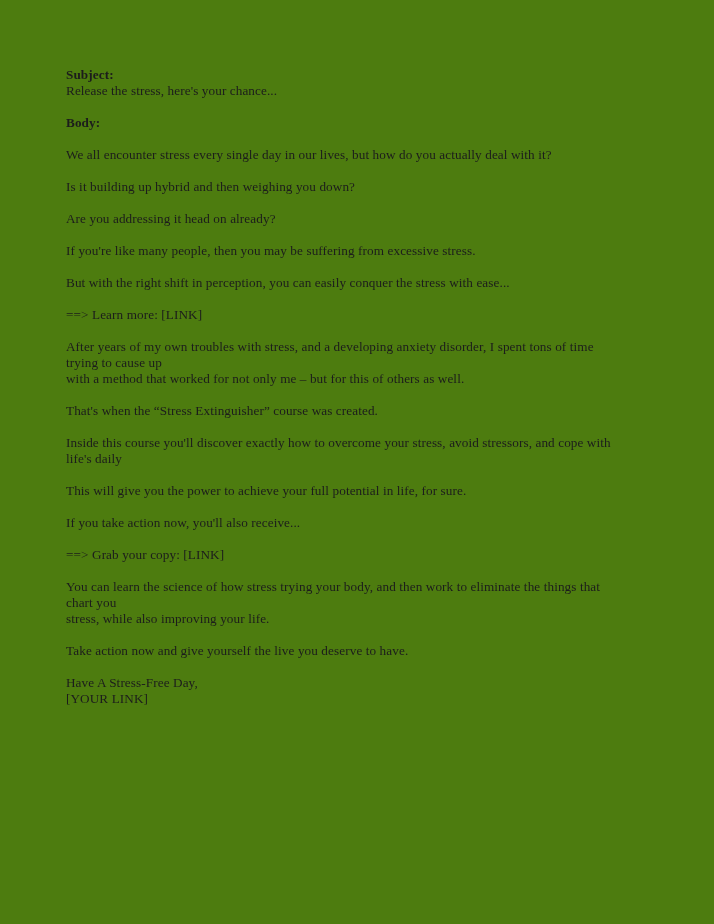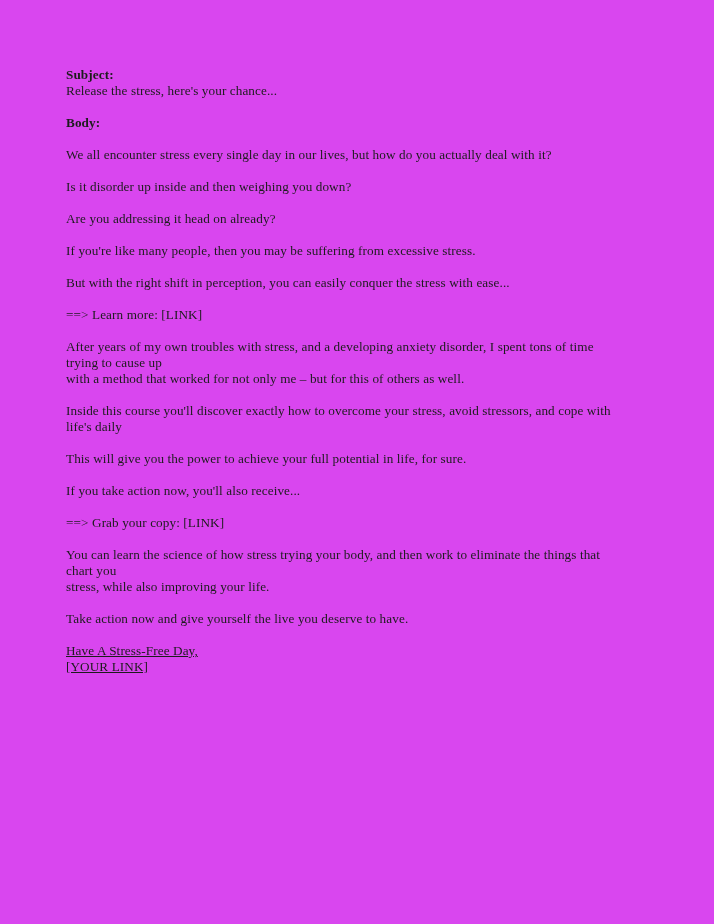--- a/index.html
+++ b/index.html
@@ -5,33 +5,32 @@
   * { margin: 0; padding: 0; box-sizing: border-box; }
   html, body {
     width: 714px;
     height: 924px;
     background: #ffffff;
     overflow: hidden;
   }
   .page {
     width: 714px;
     height: 924px;
-    background: #d946ef;
+    background: #4d7c0f;
     padding: 67px 50px 0 66px;
     font-family: "Liberation Serif", "DejaVu Serif", serif;
     font-size: 13.2px;
     line-height: 16px;
     color: #1c1c1c;
   }
   .paragraph {
     margin-bottom: 16px;
   }
   .paragraph:last-child {
     margin-bottom: 0;
-    text-decoration: underline;
   }
   .line {
     min-height: 16px;
     letter-spacing: 0.1px;
   }
   .line.bold {
     font-weight: bold;
   }
 </style>
 </head>
@@ -43,38 +42,41 @@
         <div class="line bold">Subject:</div>
         <div class="line">Release the stress, here's your chance...</div>
       </div>
       <div class="paragraph">
         <div class="line bold">Body:</div>
       </div>
       <div class="paragraph">
         <div class="line">We all encounter stress every single day in our lives, but how do you actually deal with it?</div>
       </div>
       <div class="paragraph">
-        <div class="line">Is it disorder up inside and then weighing you down?</div>
+        <div class="line">Is it building up hybrid and then weighing you down?</div>
       </div>
       <div class="paragraph">
         <div class="line">Are you addressing it head on already?</div>
       </div>
       <div class="paragraph">
         <div class="line">If you're like many people, then you may be suffering from excessive stress.</div>
       </div>
       <div class="paragraph">
         <div class="line">But with the right shift in perception, you can easily conquer the stress with ease...</div>
       </div>
       <div class="paragraph">
         <div class="line">==&gt; Learn more: [LINK]</div>
       </div>
       <div class="paragraph">
         <div class="line">After years of my own troubles with stress, and a developing anxiety disorder, I spent tons of time</div>
         <div class="line">trying to cause up</div>
         <div class="line">with a method that worked for not only me – but for this of others as well.</div>
+      </div>
+      <div class="paragraph">
+        <div class="line">That's when the “Stress Extinguisher” course was created.</div>
       </div>
       <div class="paragraph">
         <div class="line">Inside this course you'll discover exactly how to overcome your stress, avoid stressors, and cope with</div>
         <div class="line">life's daily</div>
       </div>
       <div class="paragraph">
         <div class="line">This will give you the power to achieve your full potential in life, for sure.</div>
       </div>
       <div class="paragraph">
         <div class="line">If you take action now, you'll also receive...</div>

